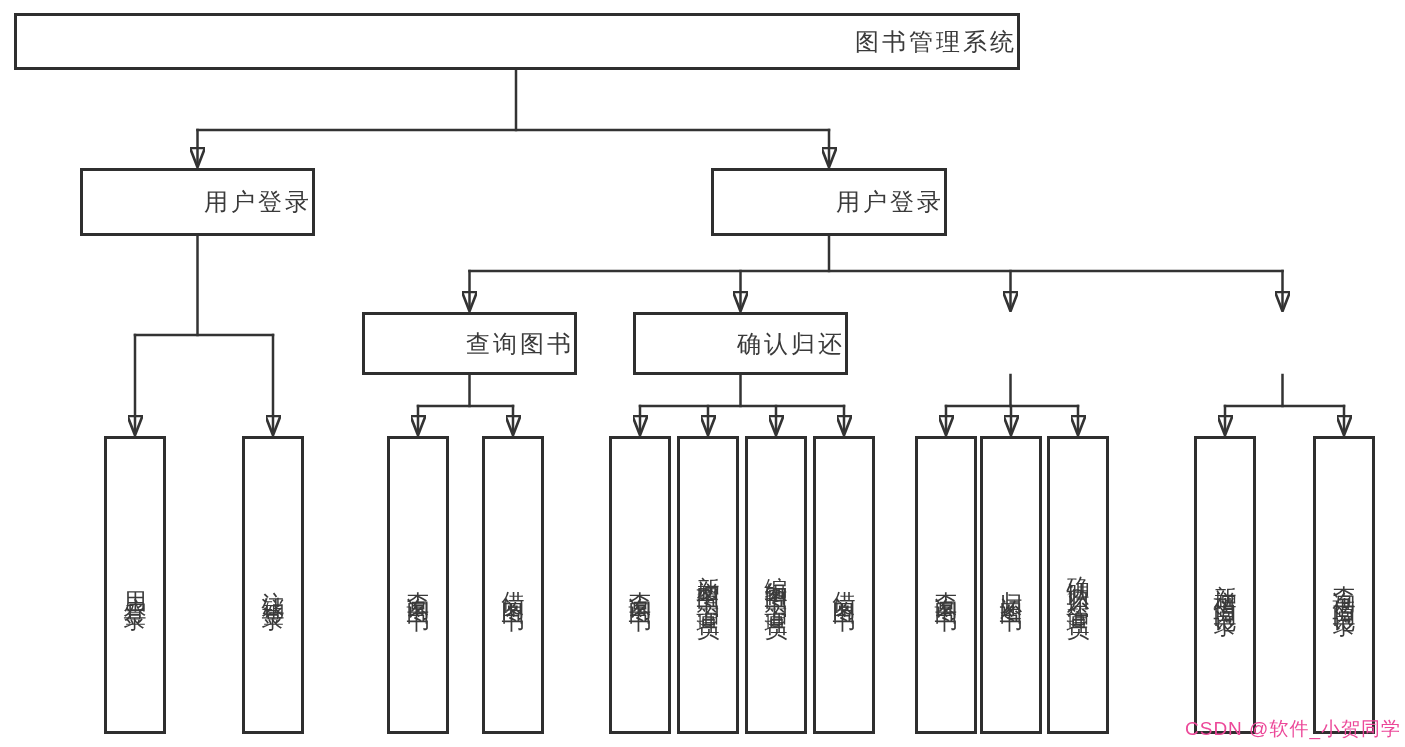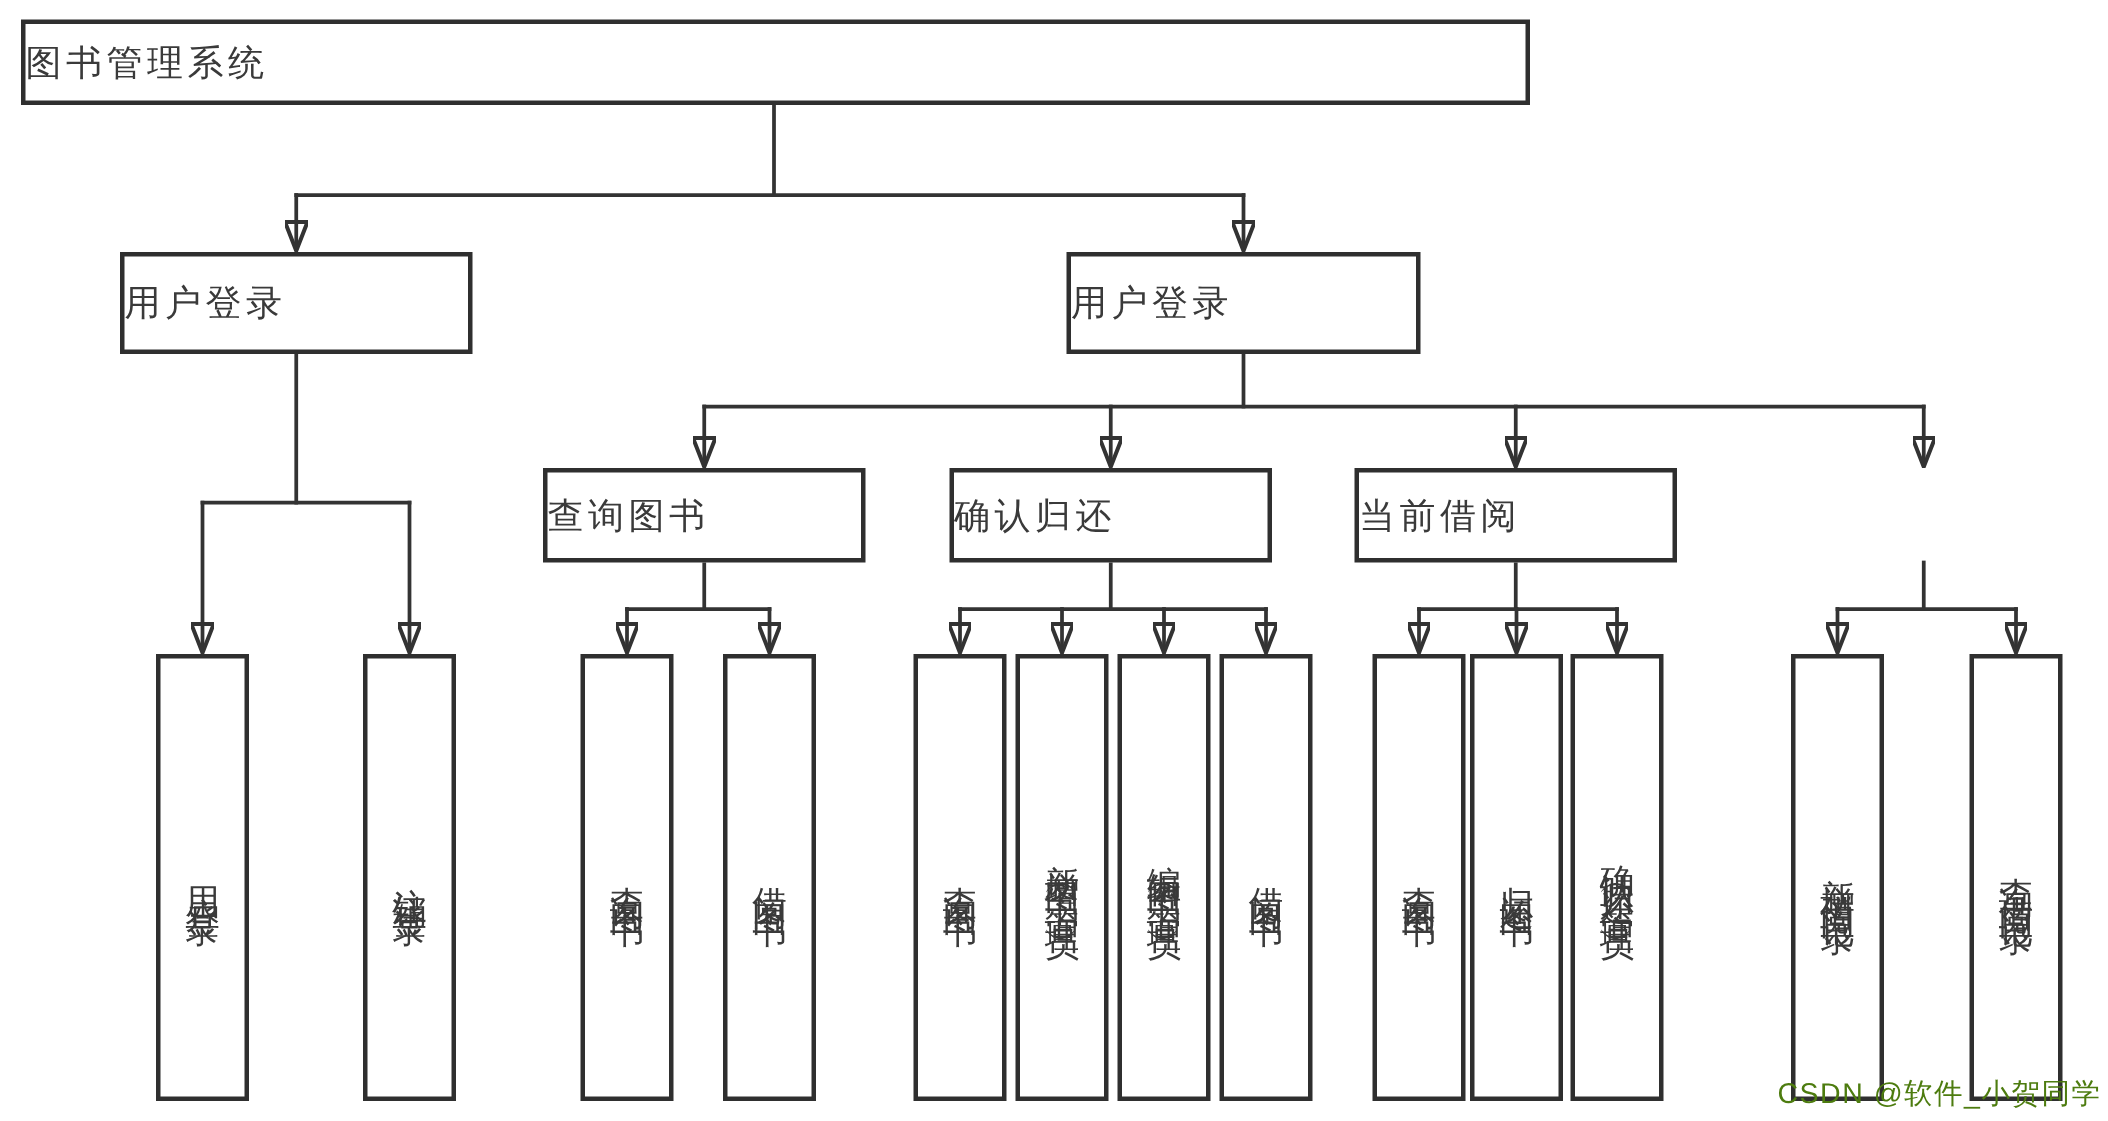--- a/index.html
+++ b/index.html
@@ -24,21 +24,21 @@
     stroke-width: 2.5px;
     stroke-linecap: square;
   }
   .hbox {
     position: absolute;
     z-index: 2;
     background: #ffffff;
     border: 3px solid #2f2f2f;
     display: flex;
     align-items: center;
-    justify-content: flex-start;
+    justify-content: flex-end;
     font-size: 24px;
     letter-spacing: 3px;
     color: #3a3a3a;
     white-space: nowrap;
   }
   .leaf {
     position: absolute;
     z-index: 2;
     top: 436px;
     width: 62px;
@@ -58,21 +58,21 @@
     color: #3a3a3a;
     white-space: nowrap;
   }
   #watermark {
     position: absolute;
     z-index: 5;
     left: 1185px;
     top: 716px;
     font-size: 19px;
     letter-spacing: 1px;
-    color: #4d7c0f;
+    color: #ec4899;
     white-space: nowrap;
   }
   
   #n-root        { left: 14px;   top: 13px;  width: 1006px; height: 57px; }
   #n-user-login  { left: 80px;   top: 168px; width: 235px;  height: 68px; }
   #n-book-mgmt   { left: 711px;  top: 168px; width: 236px;  height: 68px; }
   #n-new-rec     { left: 362px;  top: 312px; width: 215px;  height: 63px; }
   #n-borrowing   { left: 633px;  top: 312px; width: 215px;  height: 63px; }
   #n-current     { left: 903px;  top: 312px; width: 215px;  height: 63px; }
   #n-records     { left: 1175px; top: 312px; width: 215px;  height: 63px; }
@@ -153,23 +153,20 @@
   <div id="n-book-mgmt" class="hbox">
     <span>用户登录</span>
   </div>
 
   <div id="n-new-rec" class="hbox">
     <span>查询图书</span>
   </div>
   <div id="n-borrowing" class="hbox">
     <span>确认归还</span>
   </div>
-  <div id="n-current" class="hbox">
-    <span>当前借阅</span>
-  </div>
 
   <div id="l0" class="leaf">
     <span class="vtext">用户登录</span>
   </div>
   <div id="l1" class="leaf">
     <span class="vtext">注销登录</span>
   </div>
   <div id="l2" class="leaf">
     <span class="vtext">查询图书</span>
   </div>

